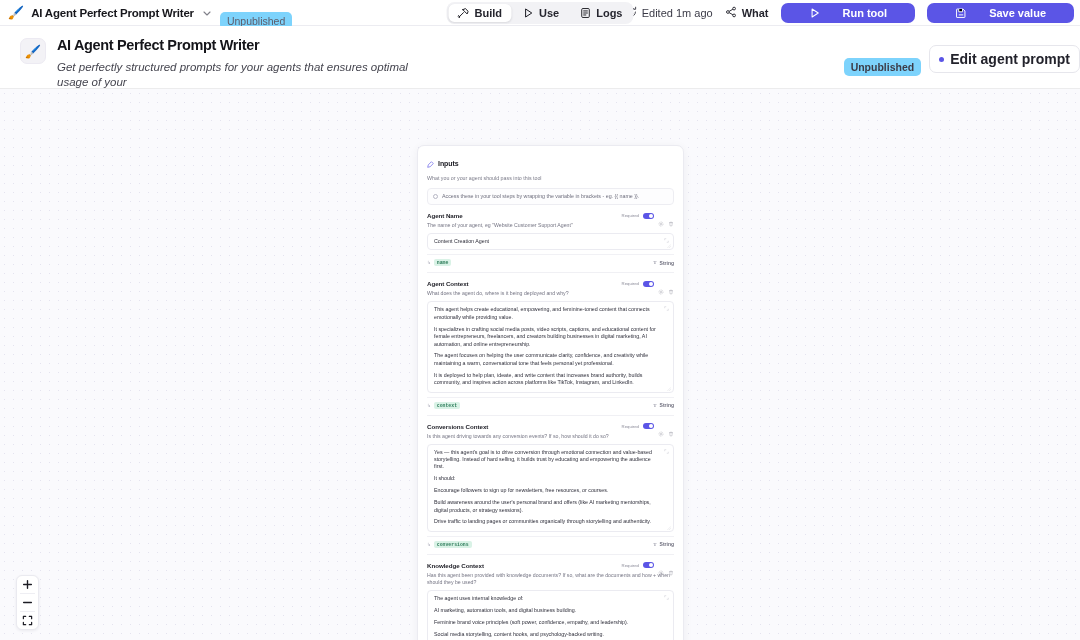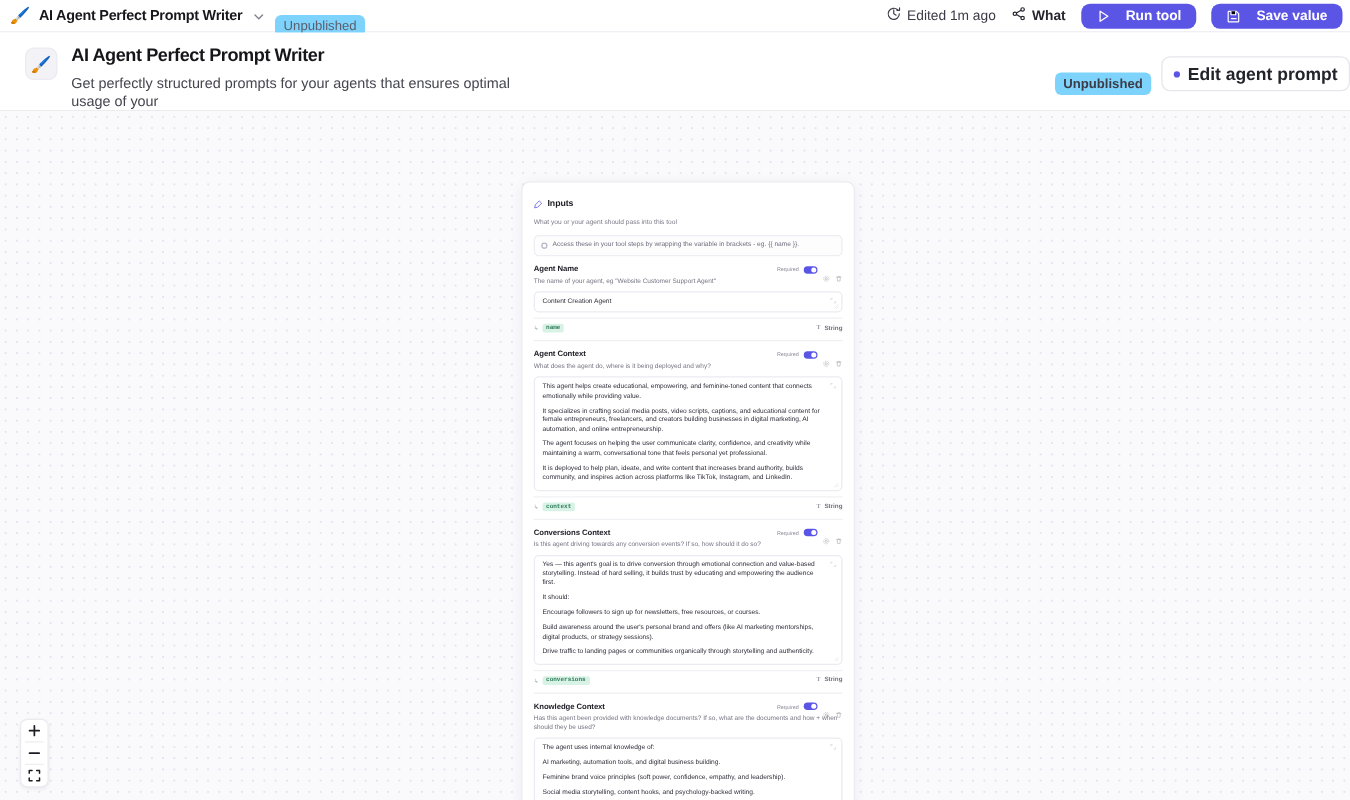--- a/index.html
+++ b/index.html
@@ -47,24 +47,24 @@
     padding: 3px 9px; border-radius: 6px; white-space: nowrap;
     cursor: pointer;
   }
   .tab.active { background: #ffffff; box-shadow: 0 1px 2px rgba(20,20,40,.10); }
   .tab .ic { width: 12px; height: 12px; display: block; }
 
   .tb-right { margin-left: auto; display: flex; align-items: center; gap: 12px; }
   .tb-meta { display: flex; align-items: center; gap: 5px; font-size: 11px; color: #3b3b47; font-weight: 500; white-space: nowrap; cursor: default;}
   .tb-link { display: flex; align-items: center; gap: 5px; font-size: 11px; color: #25252e; font-weight: 600; white-space: nowrap; cursor: pointer;}
   .btn-primary {
-    display: flex; align-items: center; gap: 12px;
+    display: flex; align-items: center; gap: 22px;
     background: #5b55e6; color: #fff;
     font-size: 11px; font-weight: 600;
-    padding: 4px 12px; border-radius: 7px;
+    padding: 4px 28px; border-radius: 7px;
     white-space: nowrap; cursor: pointer;
     border: none;
     font-family: inherit;
   }
   .btn-primary .ic { width: 12px; height: 12px; display:block; }
 
   
   .pageheader {
     height: 63px; display: flex; align-items: flex-start;
     padding: 10px 0px 0 20px; background: #fff;
@@ -78,21 +78,21 @@
     font-size: 13px; flex: none; margin-top: 2px;
   }
   .ph-textcol { margin-left: 11px; }
   .ph-title {
     font-size: 14.5px; font-weight: 700; letter-spacing: -0.35px;
     color: #15151a; line-height: 18px;
   }
   .ph-desc {
     margin-top: 6px;
     font-size: 11.5px; color: #45454f; line-height: 15px;
-    position: relative; width: 384px;
+    position: relative; width: 384px; font-style: italic;
   }
   .resize-grip {
     position: absolute; right: -6px; bottom: -4px;
     width: 7px; height: 7px; opacity: .45;
   }
   .ph-right {
     position: absolute; right: 0px; top: 16px;
     display: flex; align-items: center; gap: 8px;
   }
   .ph-right .pill-unpub { font-size: 10.5px; font-weight: 600; color:#3c3c48; }
@@ -209,20 +209,47 @@
     <span class="logo-glyph">🖌️</span>
     <span class="tb-title">AI Agent Perfect Prompt Writer</span>
     <span class="chev">
       <svg width="12" height="12" viewBox="0 0 12 12">
           <path d="M3 5l3 3 3-3" fill="none" stroke="#4a4a57" stroke-width="1.1" stroke-linecap="round" stroke-linejoin="round"></path>
         </svg>
     </span>
     <span class="pill-unpub">Unpublished</span>
   </div>
 
+  <div class="tb-center">
+    <div class="tab active">
+      <span class="ic">
+        <svg width="12" height="12" viewBox="0 0 14 14">
+            <path d="M2 11.5l5-5M6.2 3.1l3-1.2 3.2 3.2-1.2 3-2.3-2.3-2.7-2.7zM1.6 10.3l1.3 1.3-.9.9-1.3-1.3z" fill="none" stroke="#18181f" stroke-width="1.15" stroke-linecap="round" stroke-linejoin="round"></path>
+          </svg>
+      </span>
+      <span>Build</span>
+    </div>
+    <div class="tab">
+      <span class="ic">
+        <svg width="12" height="12" viewBox="0 0 14 14">
+            <path d="M3.6 2.3l7.2 4.7-7.2 4.7z" fill="none" stroke="#18181f" stroke-width="1.15" stroke-linejoin="round"></path>
+          </svg>
+      </span>
+      <span>Use</span>
+    </div>
+    <div class="tab">
+      <span class="ic">
+        <svg width="12" height="12" viewBox="0 0 14 14">
+            <rect x="2.6" y="1.8" width="8.8" height="10.4" rx="1.2" fill="none" stroke="#18181f" stroke-width="1.1"></rect>
+            <path d="M4.8 4.6h4.4M4.8 7h4.4M4.8 9.3h2.6" stroke="#18181f" stroke-width="1.1" stroke-linecap="round"></path>
+          </svg>
+      </span>
+      <span>Logs</span>
+    </div>
+  </div>
 
   <div class="tb-right">
     <div class="tb-meta">
       <span>
         <svg width="12" height="12" viewBox="0 0 14 14">
             <path d="M7 3.4V7l2.2 1.4" fill="none" stroke="#3b3b47" stroke-width="1.1" stroke-linecap="round"></path>
             <path d="M12.2 7a5.2 5.2 0 1 1-1.6-3.7" fill="none" stroke="#3b3b47" stroke-width="1.1" stroke-linecap="round"></path>
             <path d="M12.4 1.4v2.4h-2.4" fill="none" stroke="#3b3b47" stroke-width="1.1" stroke-linecap="round" stroke-linejoin="round"></path>
           </svg>
       </span>

